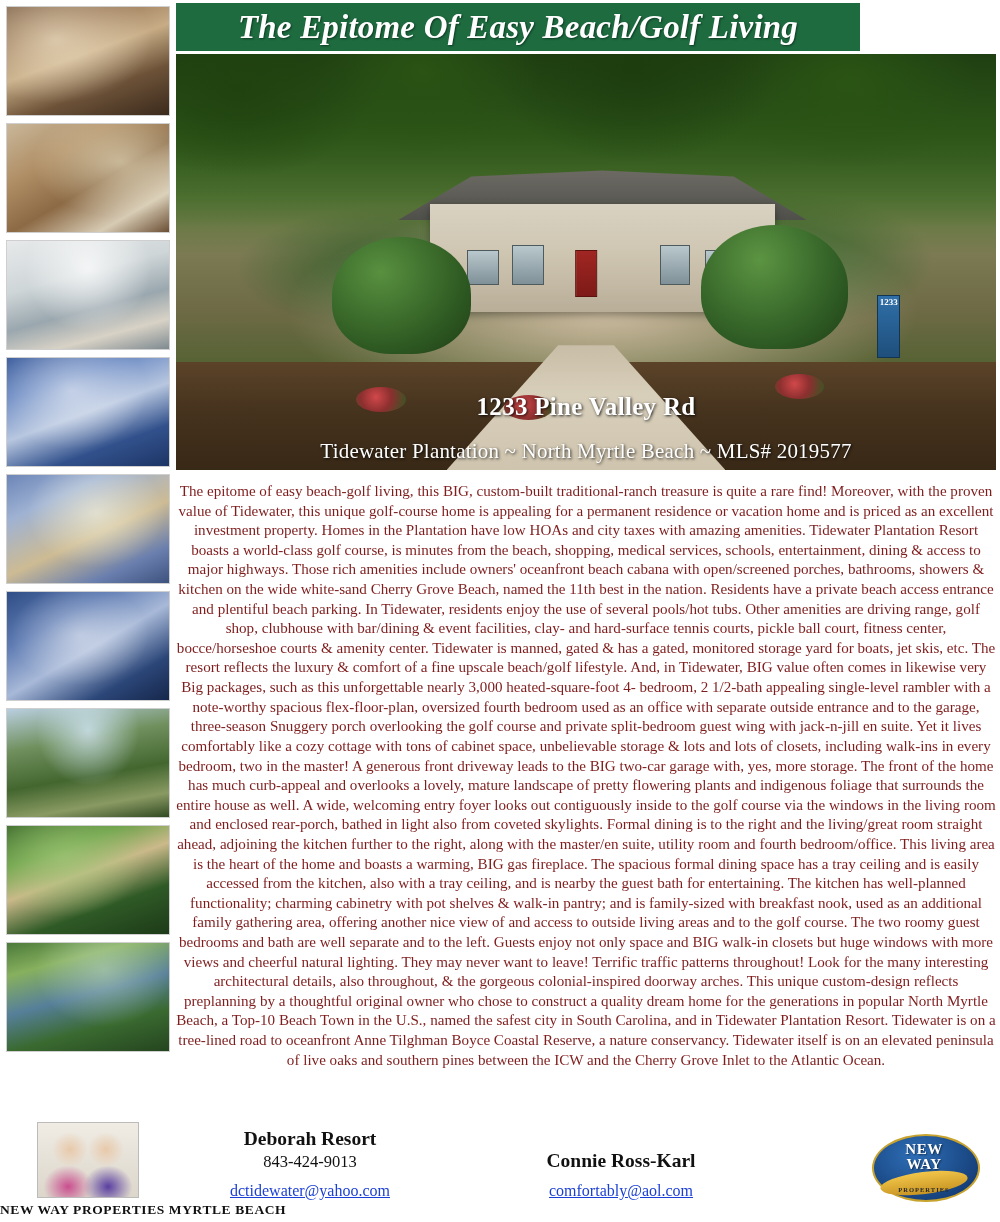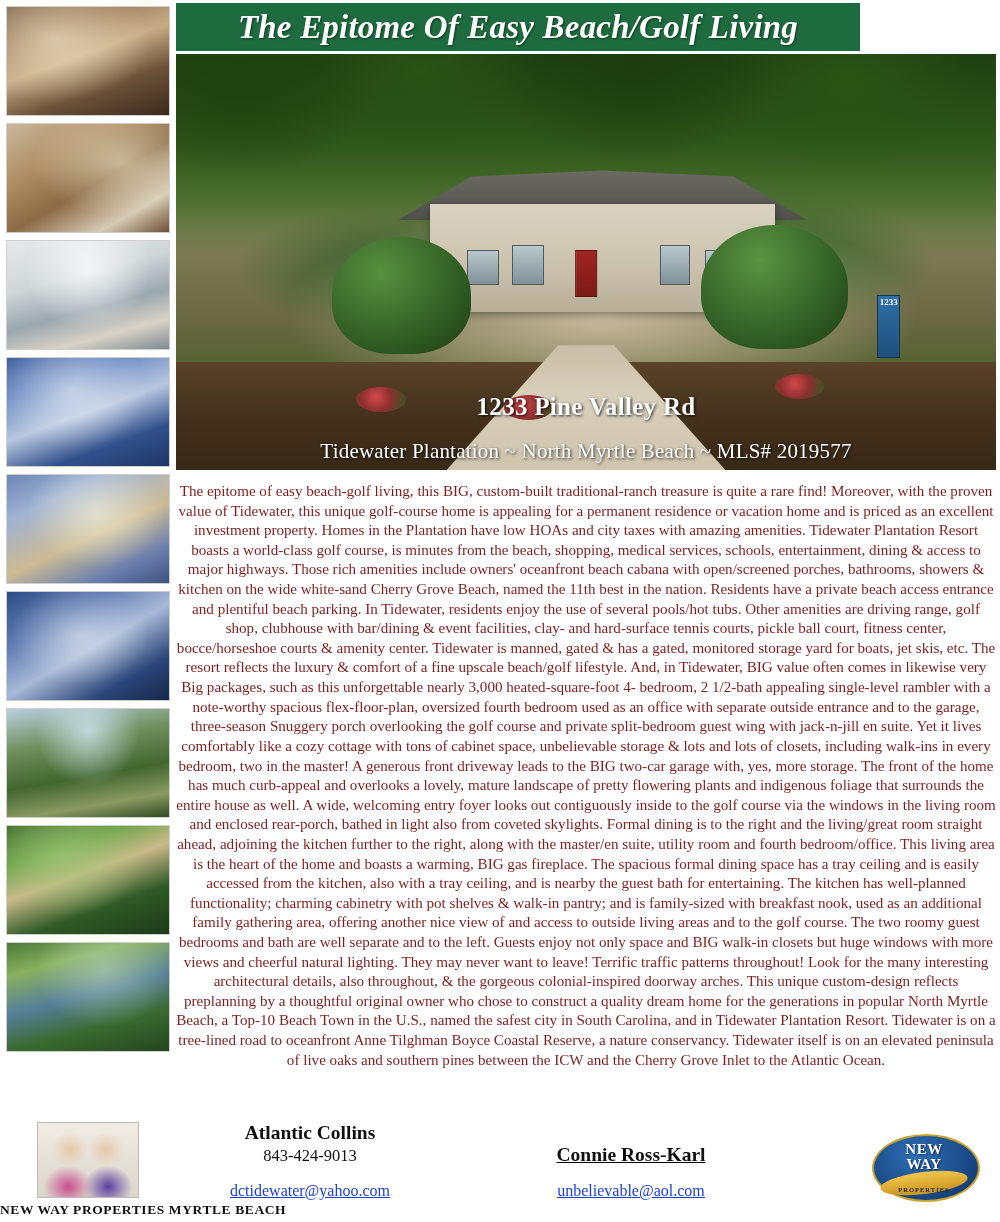--- a/index.html
+++ b/index.html
@@ -152,24 +152,24 @@
     border:1px solid #bbb;overflow:hidden;
     background:
       radial-gradient(ellipse 26% 34% at 32% 36%, #e8c9aa 0%, rgba(232,201,170,0) 70%),
       radial-gradient(ellipse 26% 34% at 68% 36%, #e8c9aa 0%, rgba(232,201,170,0) 70%),
       radial-gradient(ellipse 34% 40% at 30% 86%, #c94f8e 0%, rgba(201,79,142,0) 72%),
       radial-gradient(ellipse 34% 40% at 70% 86%, #5a3fa0 0%, rgba(90,63,160,0) 72%),
       linear-gradient(180deg,#f0ece4 0%,#dcd6cb 100%);
   }
   .contact{position:absolute;text-align:center;}
   .c1{left:175px;bottom:22px;width:270px;}
-  .c2{left:496px;bottom:22px;width:270px;text-decoration:underline;}
+  .c2{left:486px;bottom:22px;width:270px;}
   .cname{font-size:19.5px;font-weight:bold;color:#111;}
   .cphone{font-size:16.5px;color:#111;margin-top:2px;}
-  .cmail{font-size:16px;color:#1a3fd4;text-decoration:underline;margin-top:16px;display:block;}
+  .cmail{font-size:16px;color:#1a3fd4;text-decoration:underline;margin-top:10px;display:block;}
   .brand{font-size:13.5px;font-weight:bold;letter-spacing:.6px;color:#111;
     position:absolute;left:0;width:1000px;bottom:4px;text-align:left;}
   .logo{position:absolute;right:24px;bottom:20px;width:104px;height:72px;}
   .logo .oval{position:absolute;left:0;top:4px;width:104px;height:64px;border-radius:50%;
     background:radial-gradient(ellipse at 40% 30%, #2e6fb7 0%, #16407a 75%, #0d2a54 100%);
     border:2px solid #c8a32e;}
   .logo .txt{position:absolute;left:0;top:12px;width:104px;text-align:center;
     color:#ffffff;font-weight:bold;font-size:15px;line-height:1.02;letter-spacing:.5px;
     text-shadow:1px 1px 2px rgba(0,0,0,.6);}
   .logo .swoosh{position:absolute;left:8px;bottom:8px;width:88px;height:22px;
@@ -245,28 +245,28 @@
   </div>
 
   <div class="body-copy">
     <p>The epitome of easy beach-golf living, this BIG, custom-built traditional-ranch treasure is quite a rare find! Moreover, with the proven value of Tidewater, this unique golf-course home is appealing for a permanent residence or vacation home and is priced as an excellent investment property. Homes in the Plantation have low HOAs and city taxes with amazing amenities. Tidewater Plantation Resort boasts a world-class golf course, is minutes from the beach, shopping, medical services, schools, entertainment, dining &amp; access to major highways. Those rich amenities include owners' oceanfront beach cabana with open/screened porches, bathrooms, showers &amp; kitchen on the wide white-sand Cherry Grove Beach, named the 11th best in the nation. Residents have a private beach access entrance and plentiful beach parking. In Tidewater, residents enjoy the use of several pools/hot tubs. Other amenities are driving range, golf shop, clubhouse with bar/dining &amp; event facilities, clay- and hard-surface tennis courts, pickle ball court, fitness center, bocce/horseshoe courts &amp; amenity center. Tidewater is manned, gated &amp; has a gated, monitored storage yard for boats, jet skis, etc. The resort reflects the luxury &amp; comfort of a fine upscale beach/golf lifestyle. And, in Tidewater, BIG value often comes in likewise very Big packages, such as this unforgettable nearly 3,000 heated-square-foot 4- bedroom, 2 1/2-bath appealing single-level rambler with a note-worthy spacious flex-floor-plan, oversized fourth bedroom used as an office with separate outside entrance and to the garage, three-season Snuggery porch overlooking the golf course and private split-bedroom guest wing with jack-n-jill en suite. Yet it lives comfortably like a cozy cottage with tons of cabinet space, unbelievable storage &amp; lots and lots of closets, including walk-ins in every bedroom, two in the master! A generous front driveway leads to the BIG two-car garage with, yes, more storage. The front of the home has much curb-appeal and overlooks a lovely, mature landscape of pretty flowering plants and indigenous foliage that surrounds the entire house as well. A wide, welcoming entry foyer looks out contiguously inside to the golf course via the windows in the living room and enclosed rear-porch, bathed in light also from coveted skylights. Formal dining is to the right and the living/great room straight ahead, adjoining the kitchen further to the right, along with the master/en suite, utility room and fourth bedroom/office. This living area is the heart of the home and boasts a warming, BIG gas fireplace. The spacious formal dining space has a tray ceiling and is easily accessed from the kitchen, also with a tray ceiling, and is nearby the guest bath for entertaining. The kitchen has well-planned functionality; charming cabinetry with pot shelves &amp; walk-in pantry; and is family-sized with breakfast nook, used as an additional family gathering area, offering another nice view of and access to outside living areas and to the golf course. The two roomy guest bedrooms and bath are well separate and to the left. Guests enjoy not only space and BIG walk-in closets but huge windows with more views and cheerful natural lighting. They may never want to leave! Terrific traffic patterns throughout! Look for the many interesting architectural details, also throughout, &amp; the gorgeous colonial-inspired doorway arches. This unique custom-design reflects preplanning by a thoughtful original owner who chose to construct a quality dream home for the generations in popular North Myrtle Beach, a Top-10 Beach Town in the U.S., named the safest city in South Carolina, and in Tidewater Plantation Resort. Tidewater is on a tree-lined road to oceanfront Anne Tilghman Boyce Coastal Reserve, a nature conservancy. Tidewater itself is on an elevated peninsula of live oaks and southern pines between the ICW and the Cherry Grove Inlet to the Atlantic Ocean.</p>
   </div>
 
   <div class="footer">
     <div class="agent-photo"></div>
 
     <div class="contact c1">
-      <div class="cname">Atlantic Collins</div>
+      <div class="cname">Deborah Resort</div>
       <div class="cphone">843-424-9013</div>
       <a class="cmail" href="#">dctidewater@yahoo.com</a>
     </div>
 
     <div class="contact c2">
       <div class="cname">Connie Ross-Karl</div>
-      <a class="cmail" href="#">unbelievable@aol.com</a>
+      <a class="cmail" href="#">comfortably@aol.com</a>
     </div>
 
     <div class="logo">
       <div class="oval"></div>
       <div class="txt">
         <span>NEW</span><br>
         <span>WAY</span>
       </div>
       <div class="swoosh"></div>
       <div class="sub">PROPERTIES</div>

